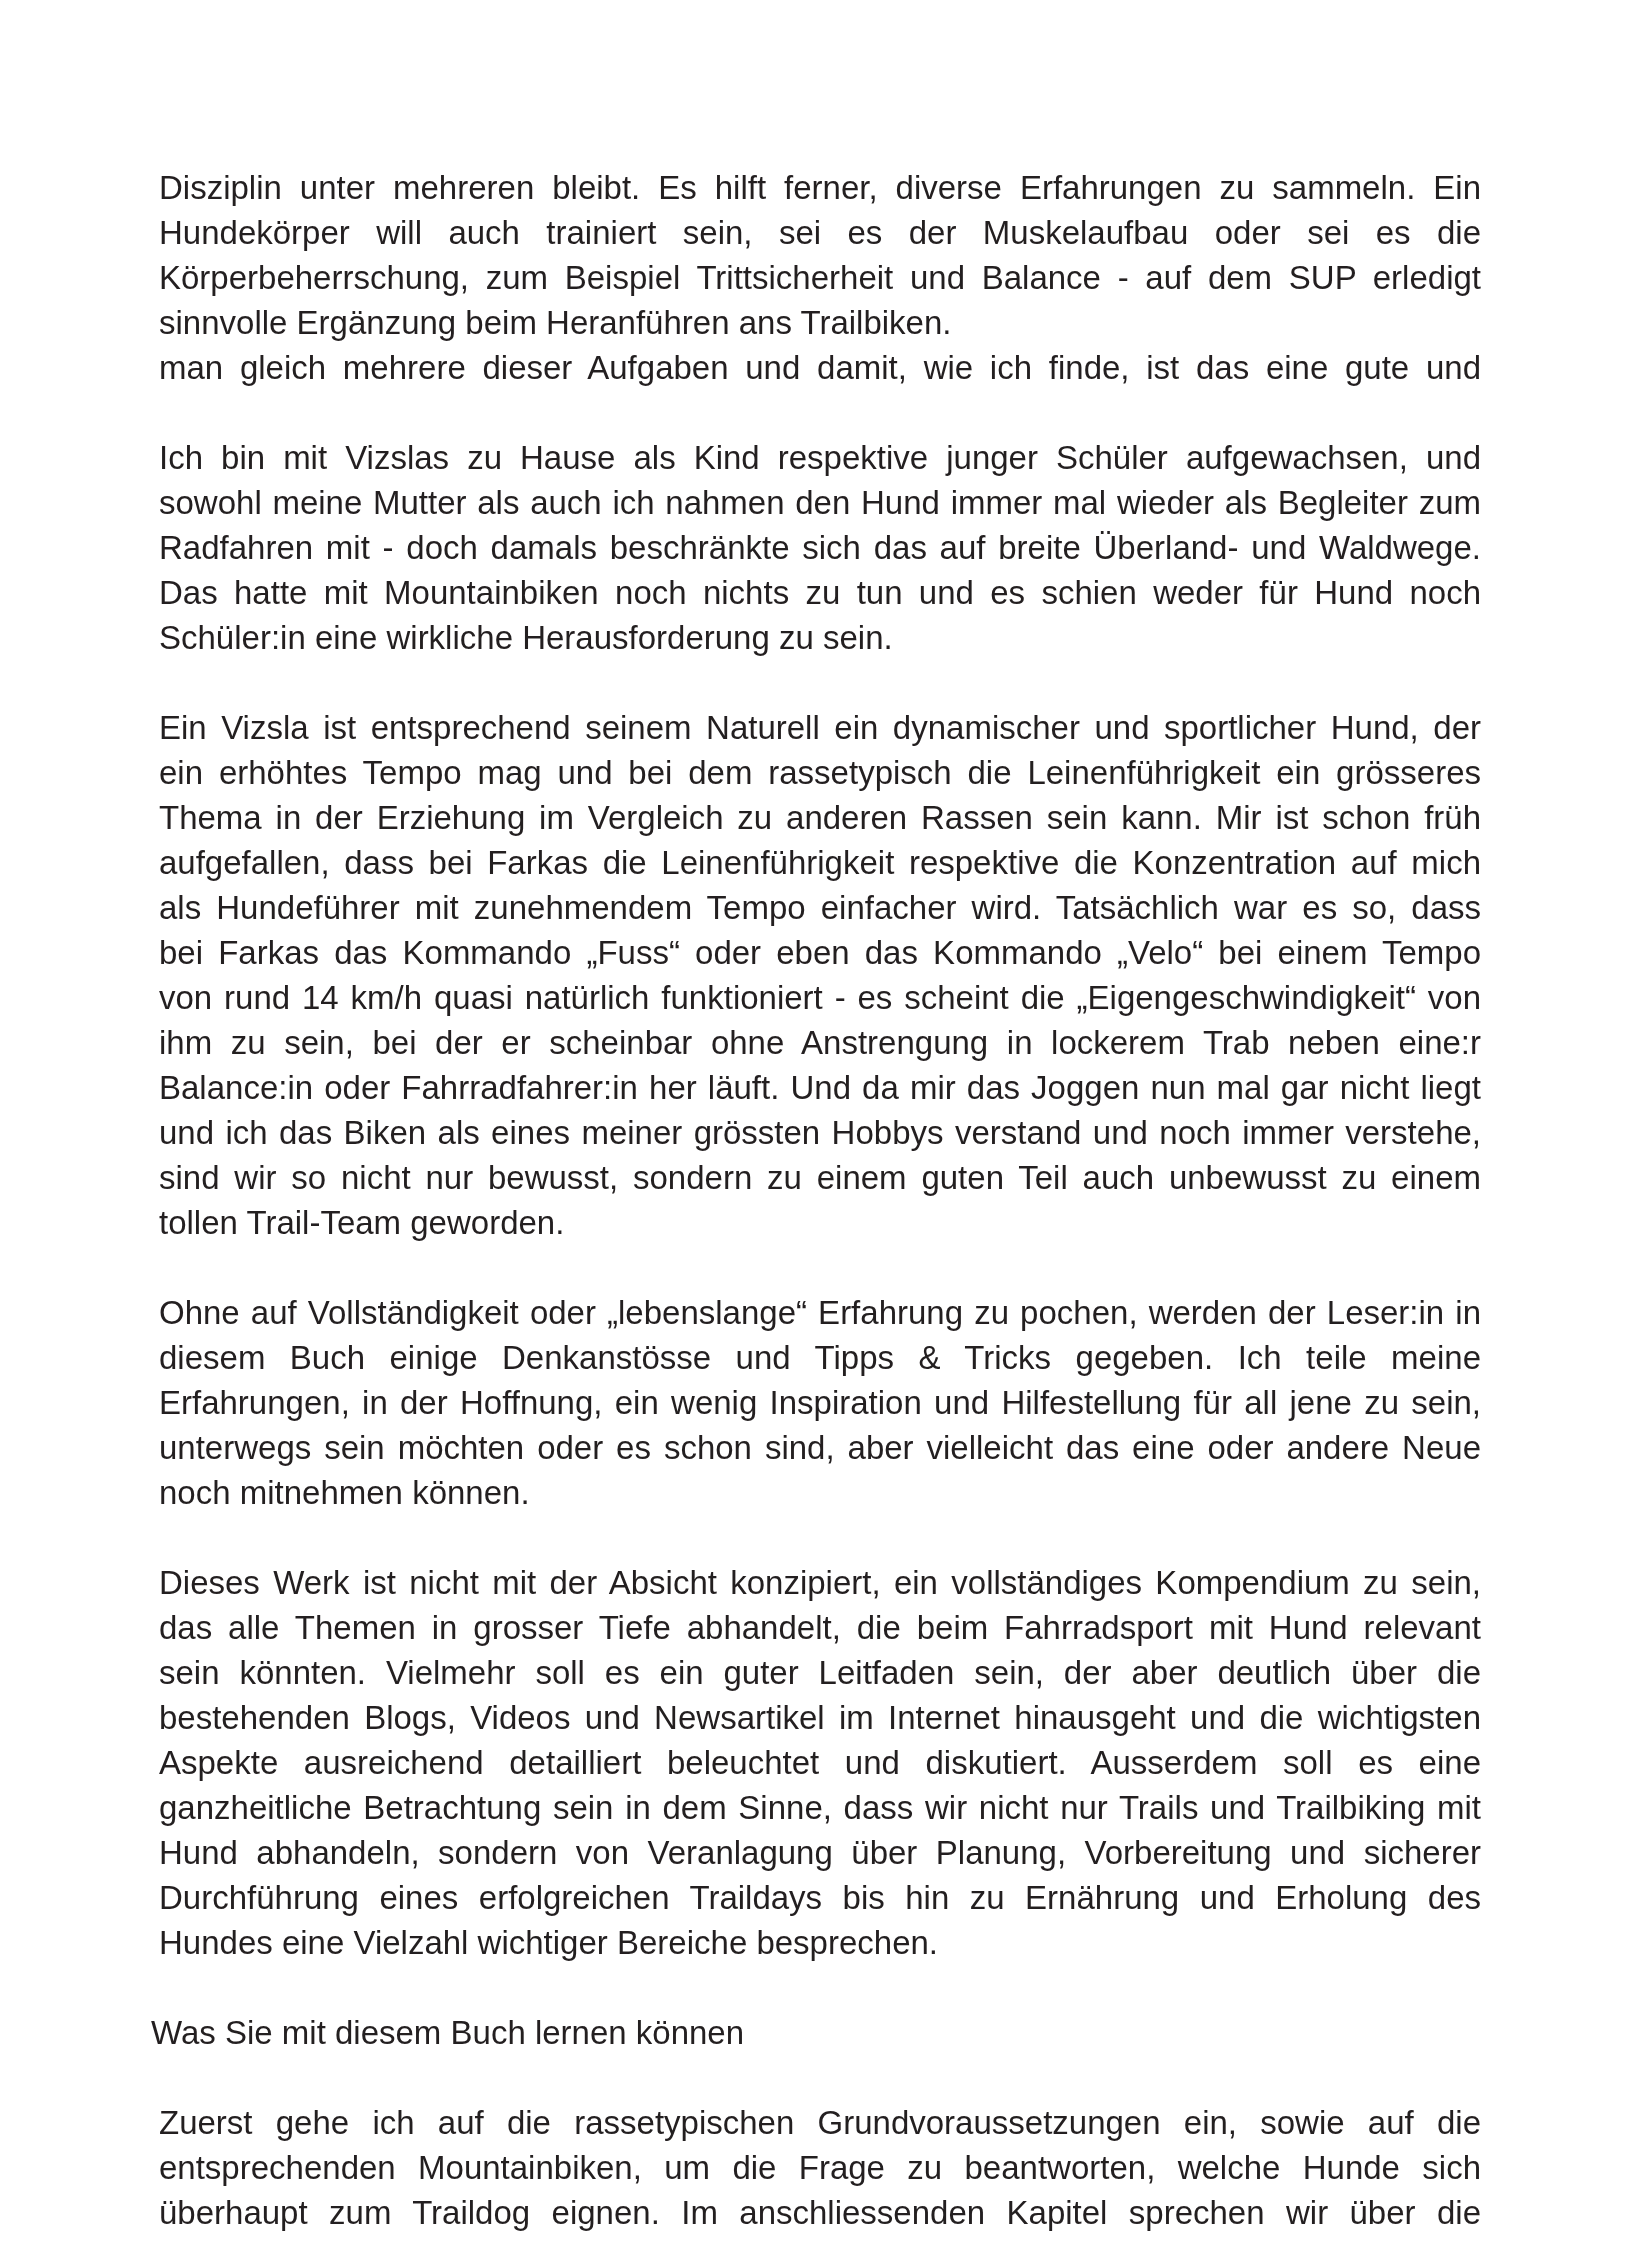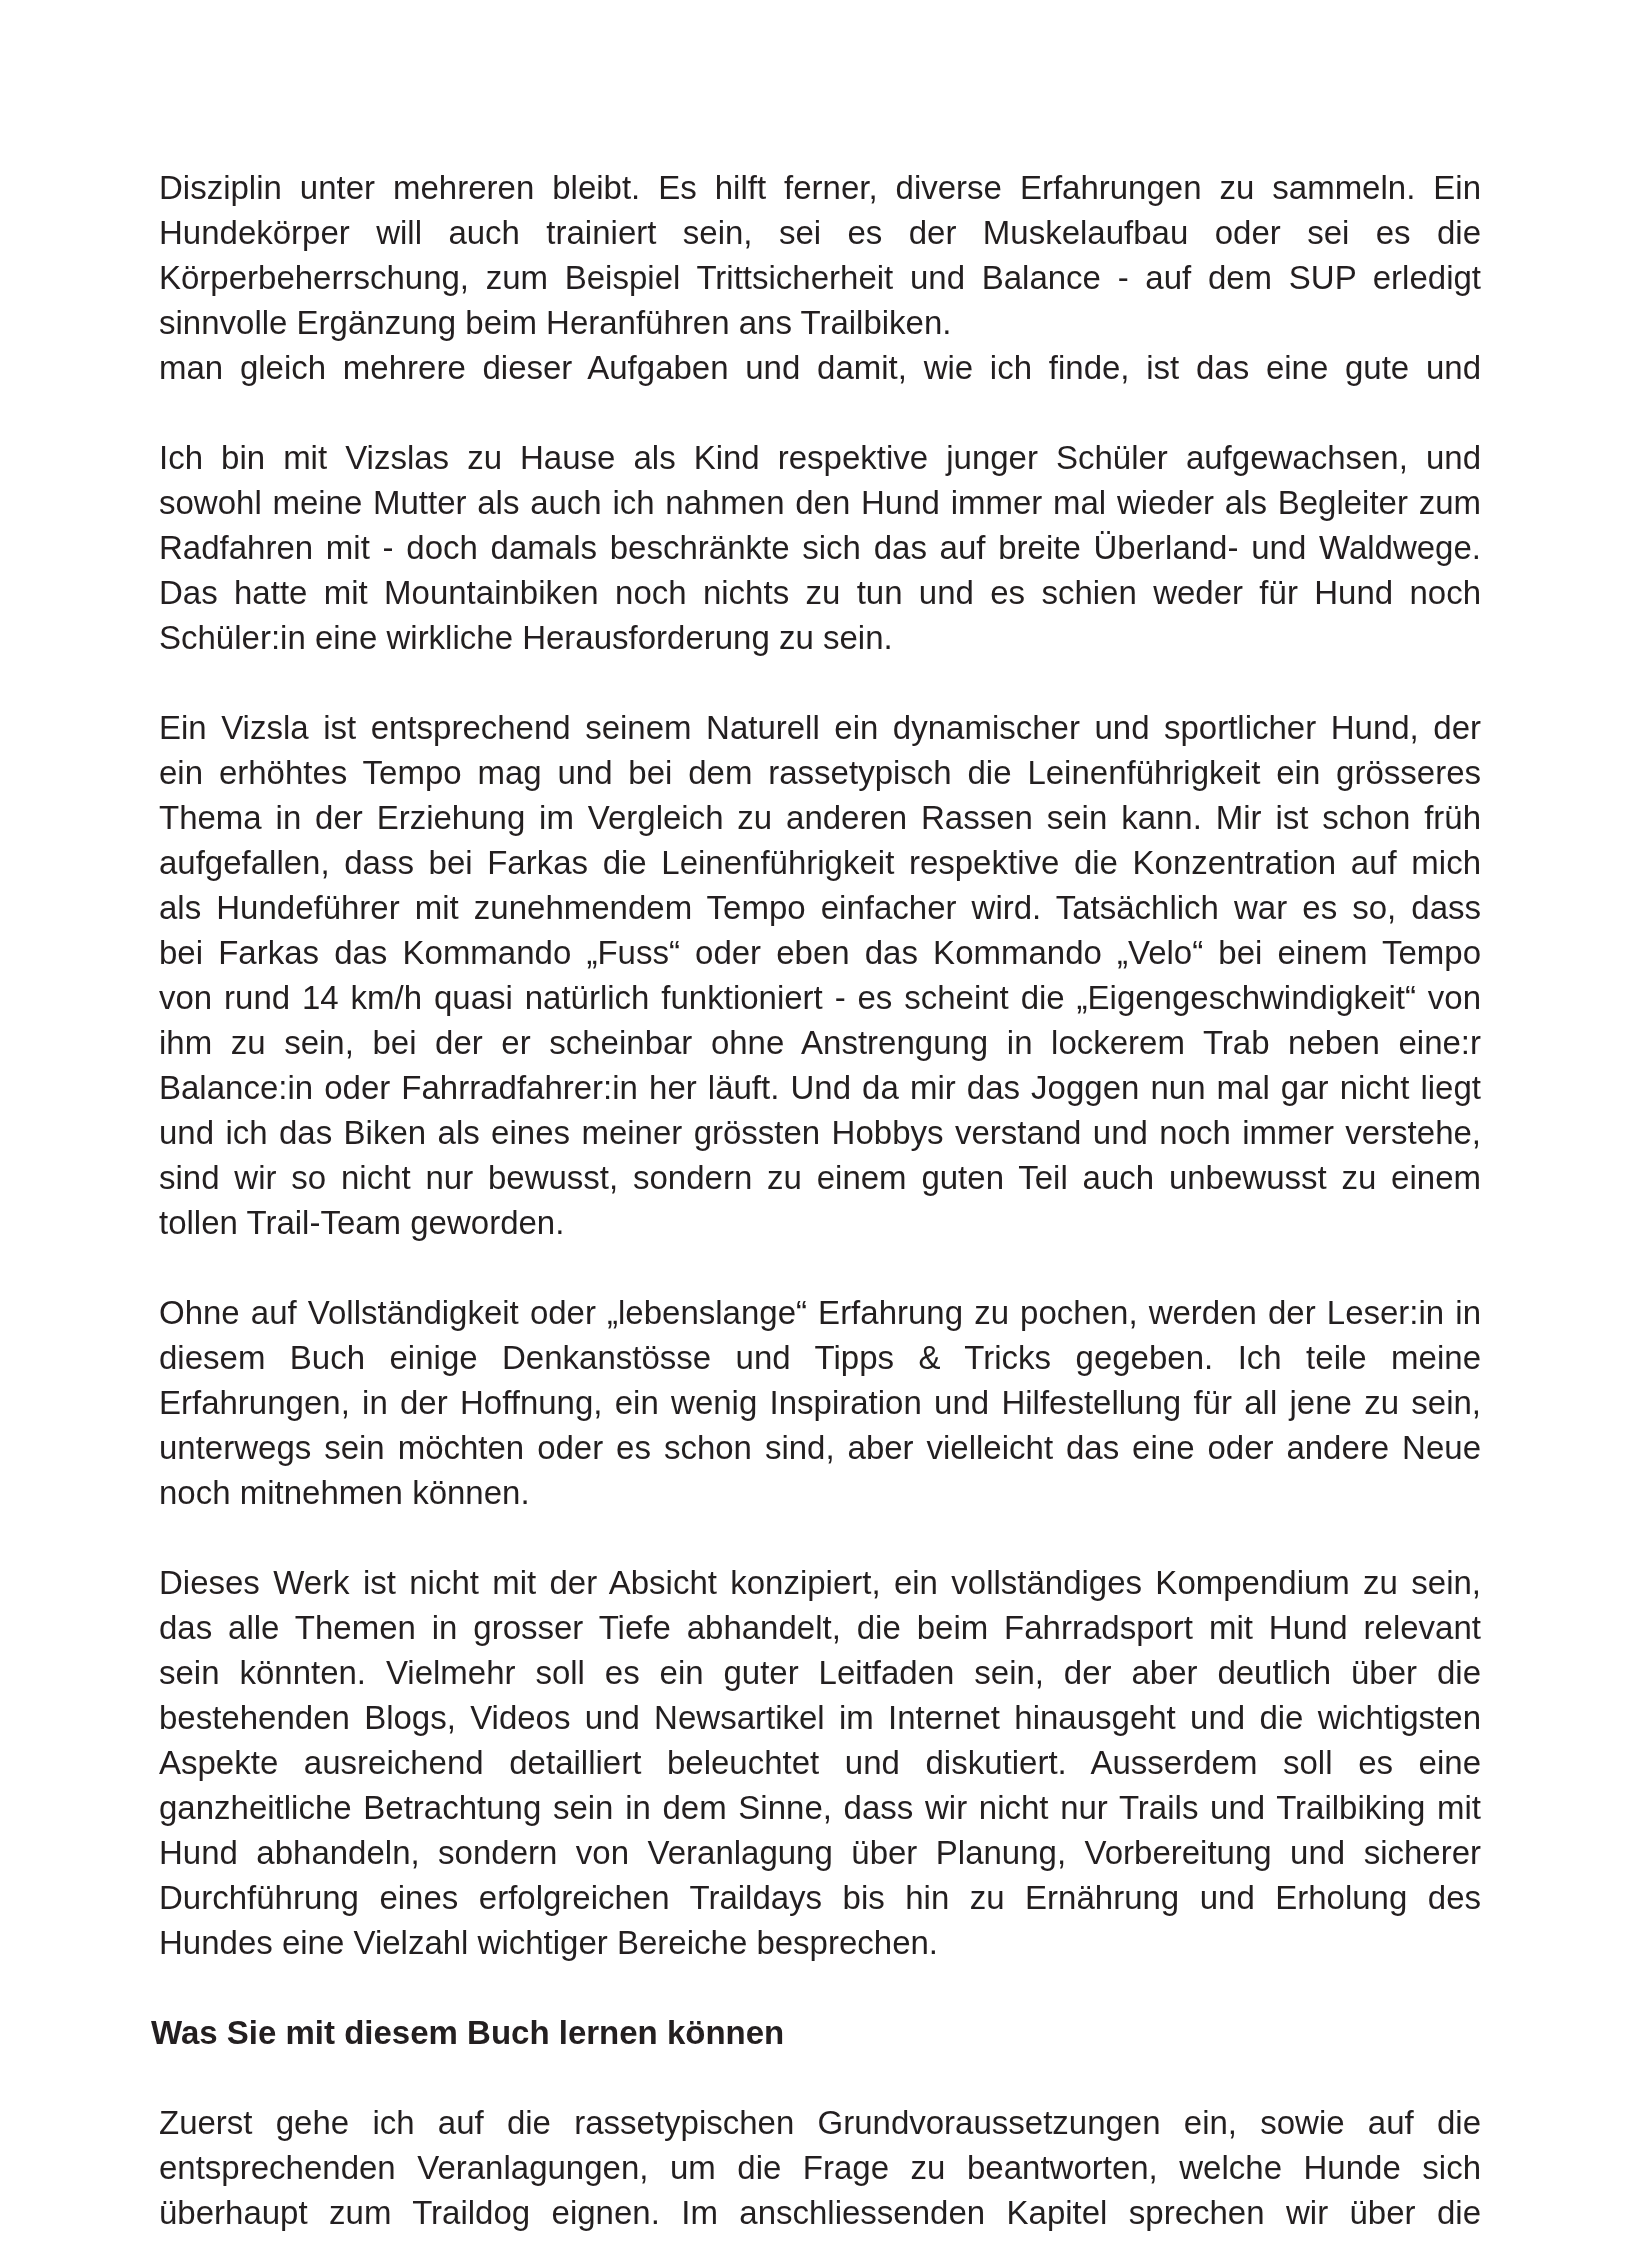--- a/index.html
+++ b/index.html
@@ -41,21 +41,21 @@
   }
   .line.justify {
     text-align: justify;
     text-align-last: justify;
     white-space: normal;
   }
   .line.last {
     text-align: left;
   }
   .heading {
-    font-weight: bold;
+    font-weight: normal;
     margin: 0 0 45px 0;
     height: 45px;
     white-space: nowrap;
   }
 </style>
 </head>
 <body>
 
 <div class="page">
   <div class="text-block">
@@ -108,20 +108,20 @@
       <span class="line justify">ganzheitliche Betrachtung sein in dem Sinne, dass wir nicht nur Trails und Trailbiking mit</span>
       <span class="line justify">Hund abhandeln, sondern von Veranlagung über Planung, Vorbereitung und sicherer</span>
       <span class="line justify">Durchführung eines erfolgreichen Traildays bis hin zu Ernährung und Erholung des</span>
       <span class="line last">Hundes eine Vielzahl wichtiger Bereiche besprechen.</span>
     </div>
 
     <div class="heading">Was Sie mit diesem Buch lernen können</div>
 
     <div class="para">
       <span class="line justify">Zuerst gehe ich auf die rassetypischen Grundvoraussetzungen ein, sowie auf die</span>
-      <span class="line justify">entsprechenden Veranlagungen, um die Frage zu beantworten, welche Hunde sich</span>
+      <span class="line justify">entsprechenden Mountainbiken, um die Frage zu beantworten, welche Hunde sich</span>
       <span class="line justify">überhaupt zum Traildog eignen. Im anschliessenden Kapitel sprechen wir über die</span>
     </div>
 
   </div>
 
 </div>
 
 
 </body></html>

